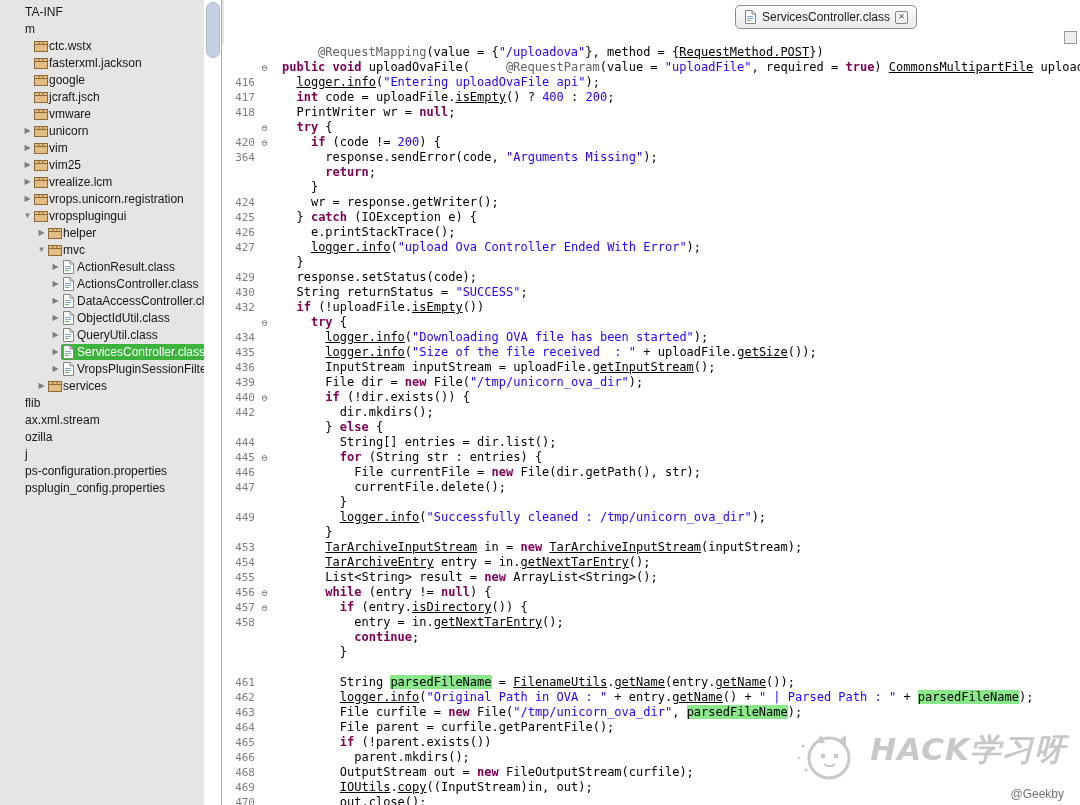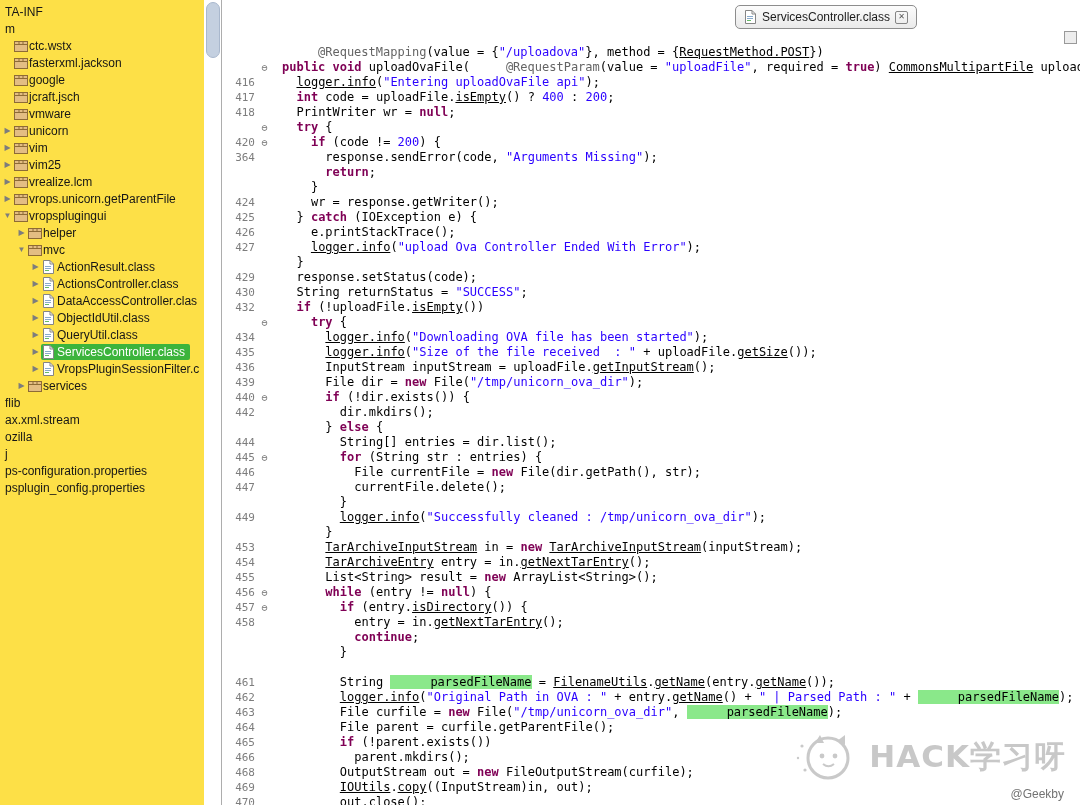--- a/index.html
+++ b/index.html
@@ -1,20 +1,20 @@
 <!DOCTYPE html>
 <html><head>
 <meta charset="utf-8">
 <style>
   html,body{margin:0;padding:0;background:#fff;}
   #app{position:relative;width:1080px;height:805px;overflow:hidden;background:#fff;
        font-family:"Liberation Sans",sans-serif;}
 
   
-  #sidebar{position:absolute;left:0;top:0;width:204px;height:100%;overflow:hidden;background:#fde047;}
+  #sidebar{position:absolute;left:0;top:0;width:204px;height:100%;overflow:hidden;background:#e5e5e5;padding-left:20px;}
   #tree{padding-top:3px;}
   .tree-row{height:17px;display:flex;align-items:center;white-space:nowrap;
             font-size:12px;color:#161616;}
   .tree-row .arrow{width:11px;flex:none;font-size:8px;color:#7d7d7d;text-align:center;margin-left:2px;}
   .lvl1{padding-left:14px;}
   .lvl2{padding-left:28px;}
   .item-body{display:flex;align-items:center;padding:1px 5px 1px 1px;border-radius:2px;}
   .item-body.sel{background:#3cb43c;}
   .item-body.sel .tlabel{color:#fff;}
   .ticon{width:15px;flex:none;display:flex;align-items:center;}
@@ -33,37 +33,37 @@
             font-family:"DejaVu Sans Mono",monospace;font-size:12px;}
   .ln{width:33px;flex:none;text-align:right;padding-right:2px;color:#7d7d7d;
       font-size:11px;line-height:15px;}
   .foldc{width:15px;flex:none;text-align:center;color:#6f6f6f;font-size:10px;line-height:15px;}
   .codetext{flex:1;overflow:hidden;padding-left:10px;}
   .tk-p{color:#000;}
   .tk-k{color:#7f0055;font-weight:bold;}
   .tk-s,.tk-n{color:#2a00ff;}
   .tk-a{color:#646464;padding-left:36px;}
   .tk-u{color:#000;text-decoration:underline;}
-  .tk-g{background:#8ae88a;color:#000;padding-left:40px;}
+  .tk-g{background:#8ae88a;color:#000;}
 
   
   #tab{position:absolute;left:735px;top:5px;height:22px;display:flex;align-items:center;gap:5px;
        padding:0 8px;border:1px solid #8d8d8d;border-radius:5px;
        background:linear-gradient(#fcfcfc,#eaeaea);font-size:12px;color:#1c1c1c;z-index:5;}
   #tab .ticon{width:13px;}
   .tab-close{width:11px;height:11px;flex:none;border:1px solid #858585;border-radius:2px;
              font-size:8px;line-height:10px;text-align:center;color:#555;}
 
   
   #ov-btn{position:absolute;right:3px;top:31px;width:11px;height:11px;border:1px solid #999;
           background:#ededed;z-index:4;}
 
   
   #watermark{position:absolute;right:14px;bottom:4px;text-align:right;z-index:6;}
-  .wm-row{display:flex;align-items:center;gap:16px;}
+  .wm-row{display:flex;gap:16px;font-style:italic;}
   .wm-title{font-size:31px;font-weight:bold;color:#c8c8c8;letter-spacing:1px;
             font-family:"DejaVu Sans",sans-serif;}
   .wm-handle{font-size:12px;color:#737373;margin-top:2px;padding-right:2px;}
 </style>
 </head>
 <body>
 
 <div id="app">
 
   <aside id="sidebar">
@@ -204,21 +204,21 @@
           <span class="arrow">▶</span>
           <span class="item-body">
             <span class="ticon">
               <svg width="14" height="12" viewBox="0 0 14 12">
                 <rect x="0.5" y="1.5" width="13" height="10" fill="#e3bd83" stroke="#8d6b36"></rect>
                 <line x1="0.5" y1="4.5" x2="13.5" y2="4.5" stroke="#8d6b36"></line>
                 <line x1="5" y1="1.5" x2="5" y2="4.5" stroke="#8d6b36"></line>
                 <line x1="9" y1="1.5" x2="9" y2="4.5" stroke="#8d6b36"></line>
               </svg>
             </span>
-            <span class="tlabel">vrops.unicorn.getParentFile</span>
+            <span class="tlabel">vrops.unicorn.registration</span>
           </span>
         </div>
         <div class="tree-row lvl0">
           <span class="arrow">▼</span>
           <span class="item-body">
             <span class="ticon">
               <svg width="14" height="12" viewBox="0 0 14 12">
                 <rect x="0.5" y="1.5" width="13" height="10" fill="#e3bd83" stroke="#8d6b36"></rect>
                 <line x1="0.5" y1="4.5" x2="13.5" y2="4.5" stroke="#8d6b36"></line>
                 <line x1="5" y1="1.5" x2="5" y2="4.5" stroke="#8d6b36"></line>

